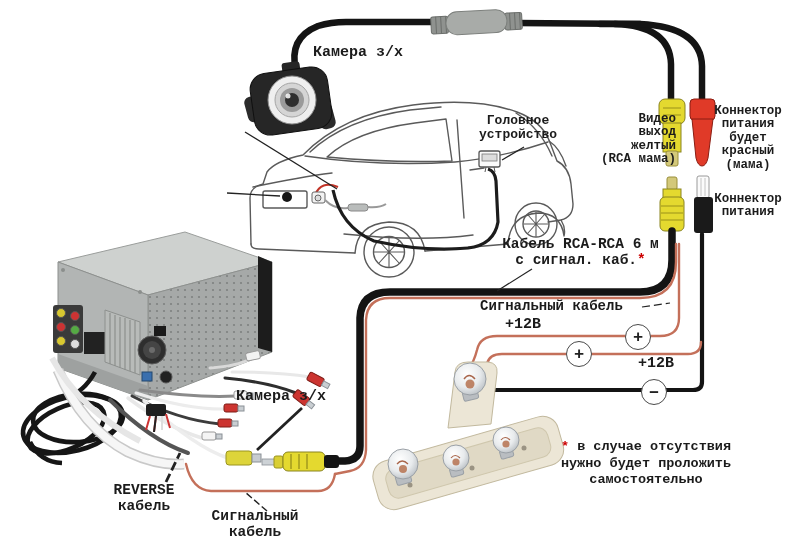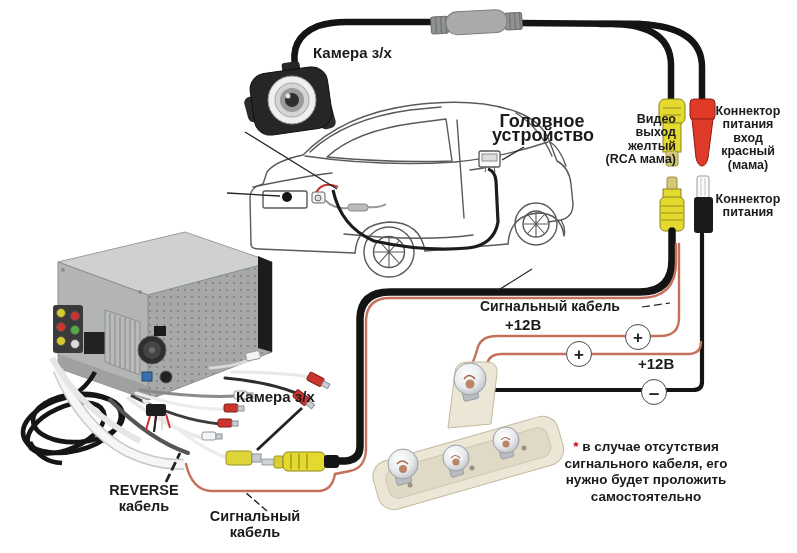--- a/index.html
+++ b/index.html
@@ -1,17 +1,17 @@
 <!DOCTYPE html>
 <html><head>
 <meta charset="utf-8">
 <style>
   html,body{margin:0;padding:0;background:#ffffff;}
   #stage{position:relative;width:797px;height:553px;background:#ffffff;overflow:hidden;
-         font-family:Liberation Sans, sans-serif;}
+         font-family:Liberation Mono, monospace;}
   #diagram-svg{position:absolute;left:0;top:0;}
   .lbl{position:absolute;font-weight:700;color:#1b1b1b;white-space:nowrap;}
   .lbl.center{text-align:center;white-space:normal;}
   .red{color:#cc0000;}
   .terminal{position:absolute;width:24px;height:24px;border:1.6px solid #4a4a4a;border-radius:50%;
             background:#ffffff;display:flex;align-items:center;justify-content:center;
             font-weight:700;font-size:17px;color:#222;line-height:1;}
 </style>
 </head>
 <body>
@@ -263,45 +263,49 @@
     <path d="M532,269 L497,291" stroke-width="1.2"></path>
     <path d="M642,307 L670,303" stroke-width="1.2" stroke-dasharray="8,4"></path>
     <path d="M302,408 L257,450" stroke-width="2.8"></path>
     <path d="M166,482 L180,453" stroke-width="2.8" stroke-dasharray="9,4"></path>
     <path d="M267,511 L245,492" stroke-width="1.4" stroke-dasharray="7,3"></path>
   </g>
 </svg>
 
 <div class="lbl" style="left:313px;top:44px;font-size:15px;">Камера з/х</div>
 
-<div class="lbl center" style="left:492px;top:114px;width:100px;font-size:18px;line-height:14px;">
+<div class="lbl center" style="left:468px;top:114px;width:100px;font-size:13px;line-height:14px;">
   <div>Головное</div>
   <div>устройство</div>
 </div>
 
 <div class="lbl center" style="left:568px;top:113px;width:108px;font-size:12.5px;line-height:13.4px;text-align:right;">
   <div>Видео</div>
   <div>выход</div>
   <div>желтый</div>
   <div>(RCA мама)</div>
 </div>
 
 <div class="lbl center" style="left:702px;top:105px;width:92px;font-size:12.5px;line-height:13.4px;">
   <div>Коннектор</div>
   <div>питания</div>
-  <div>вход</div>
+  <div>будет</div>
   <div>красный</div>
   <div>(мама)</div>
 </div>
 
 <div class="lbl center" style="left:702px;top:193px;width:92px;font-size:12.5px;line-height:13.4px;">
   <div>Коннектор</div>
   <div>питания</div>
 </div>
 
+<div class="lbl center" style="left:488px;top:236px;width:185px;font-size:14.5px;line-height:16px;">
+  <div>Кабель RCA-RCA 6 м</div>
+  <div><span>с сигнал. каб.</span><span class="red">*</span></div>
+</div>
 
 <div class="lbl" style="left:480px;top:298px;font-size:14px;text-align:right;">Сигнальный кабель</div>
 
 <div class="lbl" style="left:505px;top:316px;font-size:15px;">+12В</div>
 
 <div class="lbl" style="left:638px;top:355px;font-size:15px;">+12В</div>
 
 <div class="lbl" style="left:236px;top:388px;font-size:15px;">Камера з/х</div>
 
 <div class="lbl center" style="left:92px;top:482px;width:104px;font-size:14.5px;line-height:16px;">
@@ -309,21 +313,20 @@
   <div>кабель</div>
 </div>
 
 <div class="lbl center" style="left:203px;top:508px;width:104px;font-size:14.5px;line-height:16px;">
   <div>Сигнальный</div>
   <div>кабель</div>
 </div>
 
 <div class="lbl center" style="left:534px;top:423px;width:224px;font-size:13.5px;line-height:16.5px;margin-top:16px;">
   <div><span class="red">*</span> <span>в случае отсутствия</span></div>
-  <div>сигнального кабеля, его</div>
   <div>нужно будет проложить</div>
   <div>самостоятельно</div>
 </div>
 
 <div class="terminal" style="left:625px;top:324px;">+</div>
 <div class="terminal" style="left:566px;top:341px;">+</div>
 <div class="terminal" style="left:641px;top:379px;font-size:19px;">–</div>
 
 </div>
 

